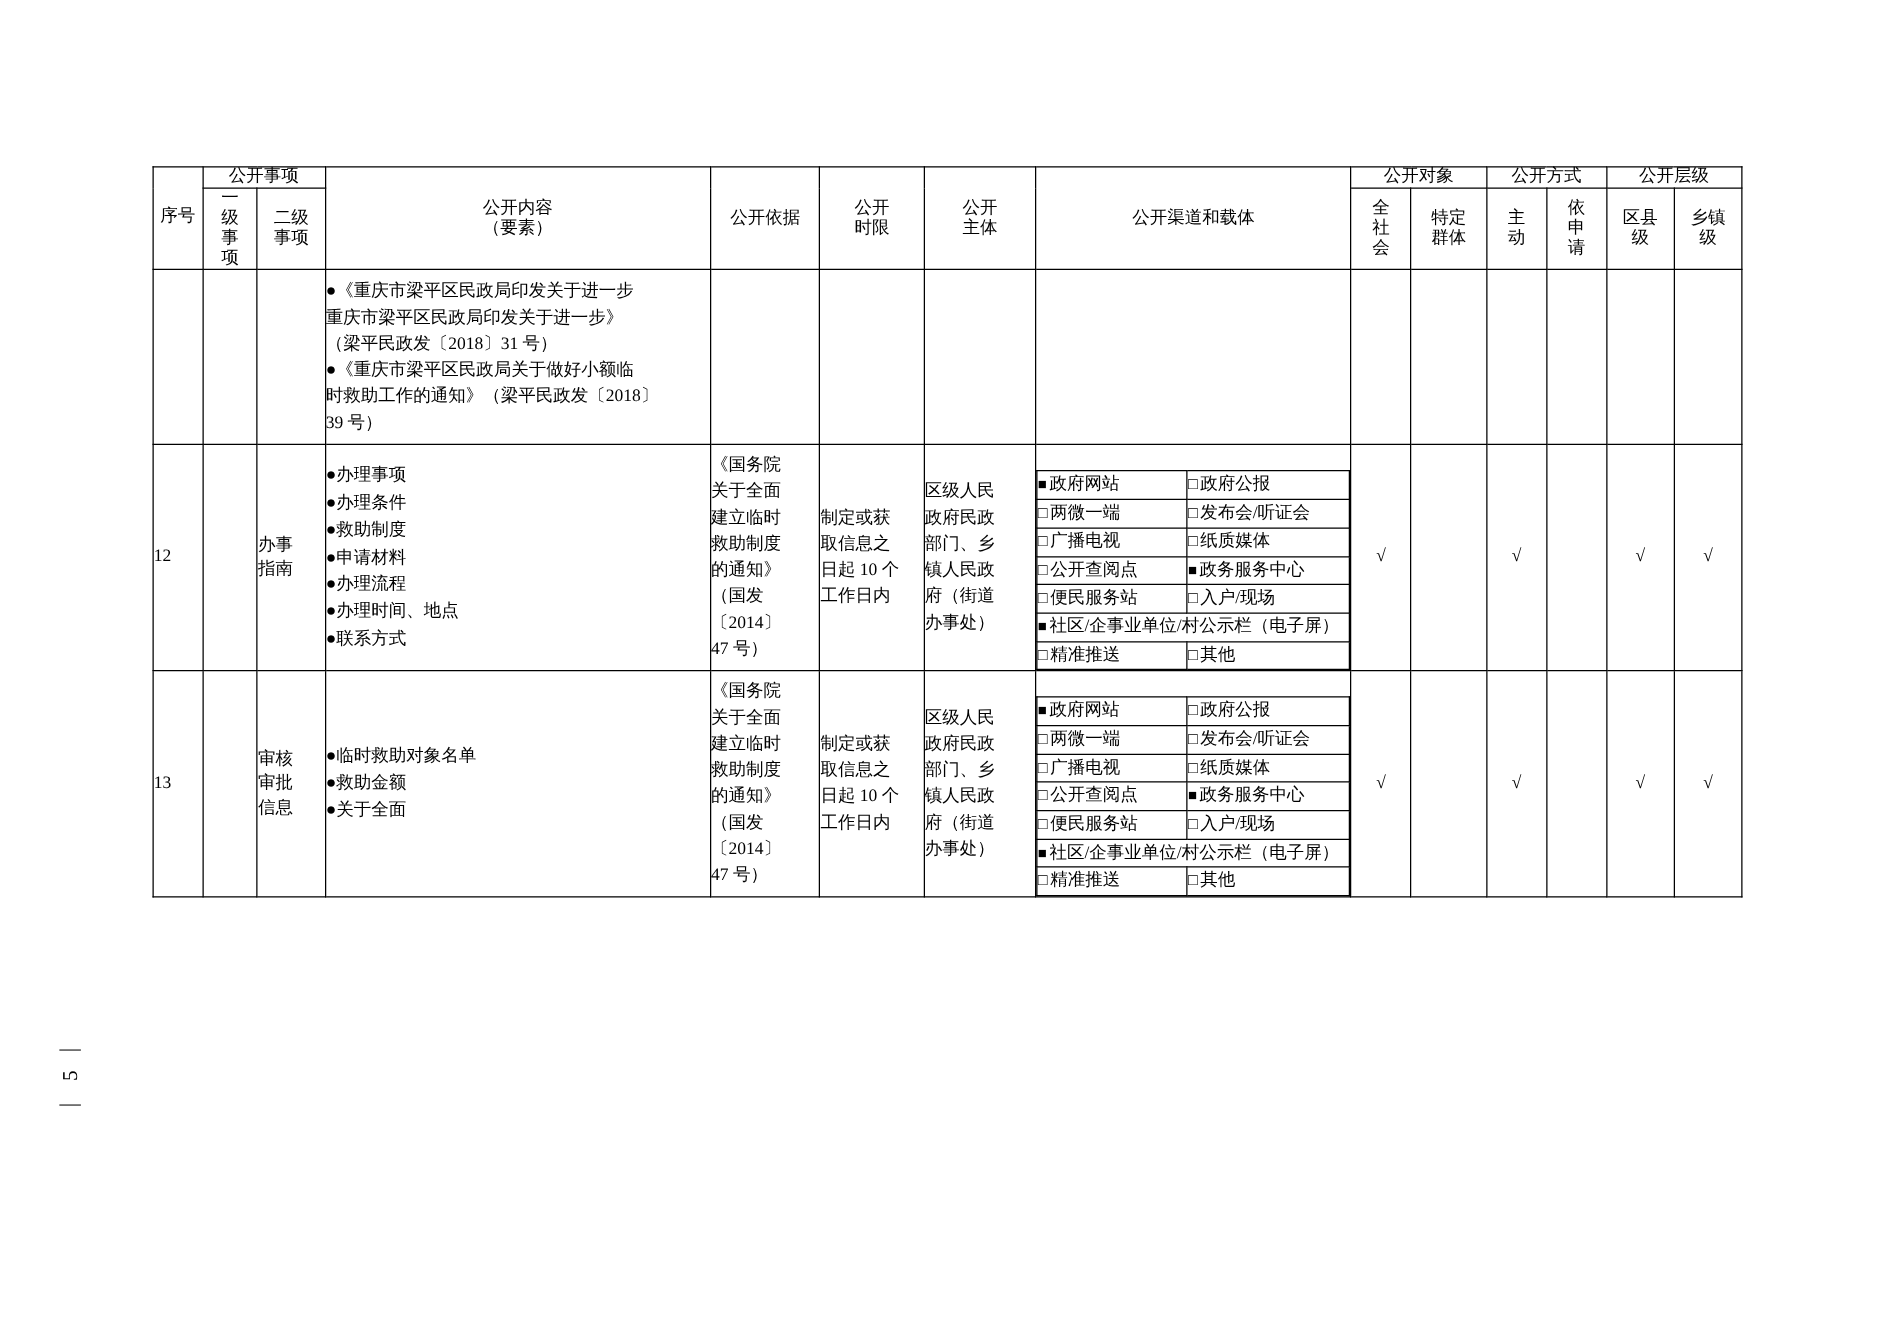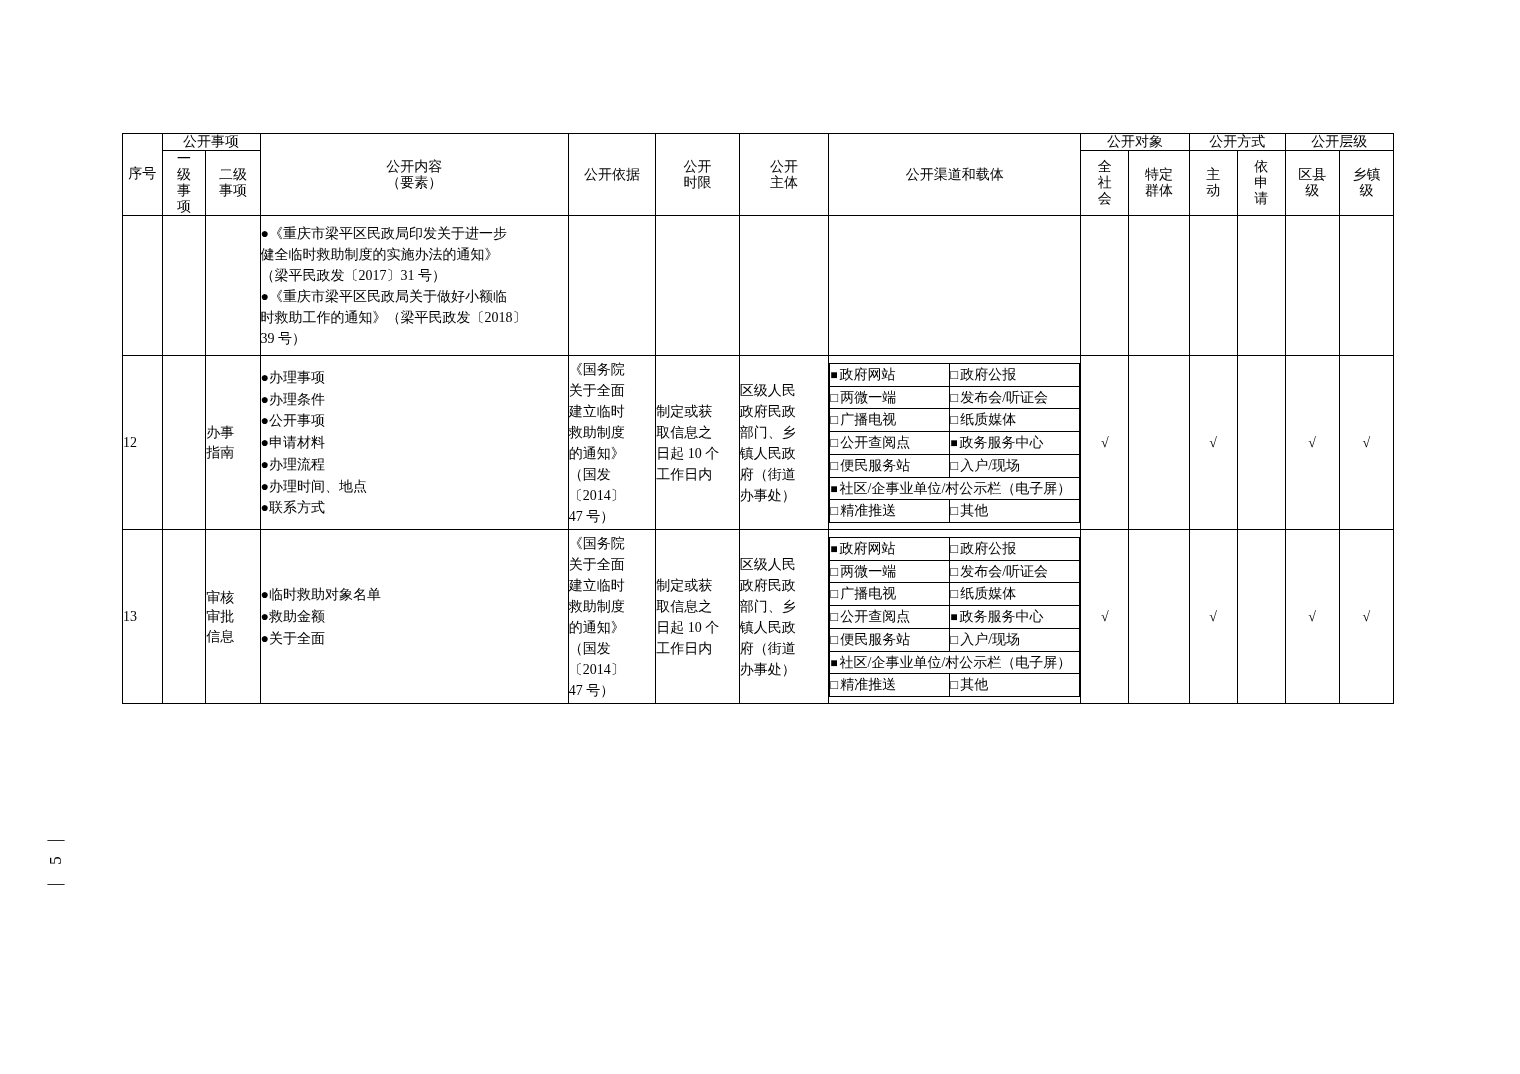--- a/index.html
+++ b/index.html
@@ -74,20 +74,21 @@
   .small-col {
     font-size: 14.5px;
     line-height: 1.5;
     padding: 6px 6px;
     vertical-align: middle;
     margin-top: 14px;
   }
   .chk-table {
     width: 100%;
     border-collapse: collapse;
+    margin-top: 20px;
   }
   .chk-table td {
     border: none;
     font-size: 14.5px;
     line-height: 1.55;
     padding: 0 2px;
     white-space: nowrap;
   }
   .chk-table td.wide {
     white-space: normal;
@@ -217,22 +218,22 @@
     </thead>
 
     <tbody>
 
       <tr style="height:140px">
         <td class="num"></td>
         <td></td>
         <td class="二级"></td>
         <td class="cell-pad">
           <div>●《重庆市梁平区民政局印发关于进一步</div>
-          <div>健全临时救助制度的实施办法的通知》</div>
-          <div>（梁平民政发〔2017〕31 号）</div>
+          <div>重庆市梁平区民政局印发关于进一步》</div>
+          <div>（梁平民政发〔2018〕31 号）</div>
           <div>●《重庆市梁平区民政局关于做好小额临</div>
           <div>时救助工作的通知》（梁平民政发〔2018〕</div>
           <div>39 号）</div>
         </td>
         <td></td>
         <td></td>
         <td></td>
         <td></td>
         <td></td>
         <td></td>
@@ -245,21 +246,21 @@
       <tr style="height:174px">
         <td class="num">12</td>
         <td></td>
         <td class="二级">
           <div>办事</div>
             <div>指南</div>
         </td>
         <td class="cell-mid-left">
           <div class="bullet-line">●办理事项</div>
           <div class="bullet-line">●办理条件</div>
-          <div class="bullet-line">●公开事项</div>
+          <div class="bullet-line">●救助制度</div>
           <div class="bullet-line">●申请材料</div>
           <div class="bullet-line">●办理流程</div>
           <div class="bullet-line">●办理时间、地点</div>
           <div class="bullet-line">●联系方式</div>
         </td>
         <td class="small-col">
           <div>《国务院</div>
           <div>关于全面</div>
           <div>建立临时</div>
           <div>救助制度</div>

